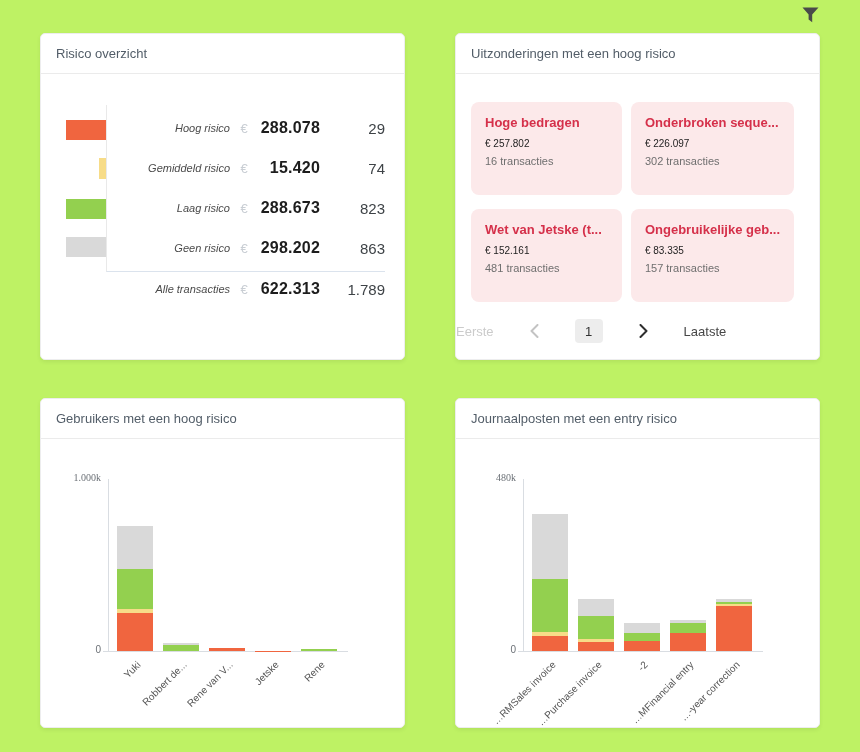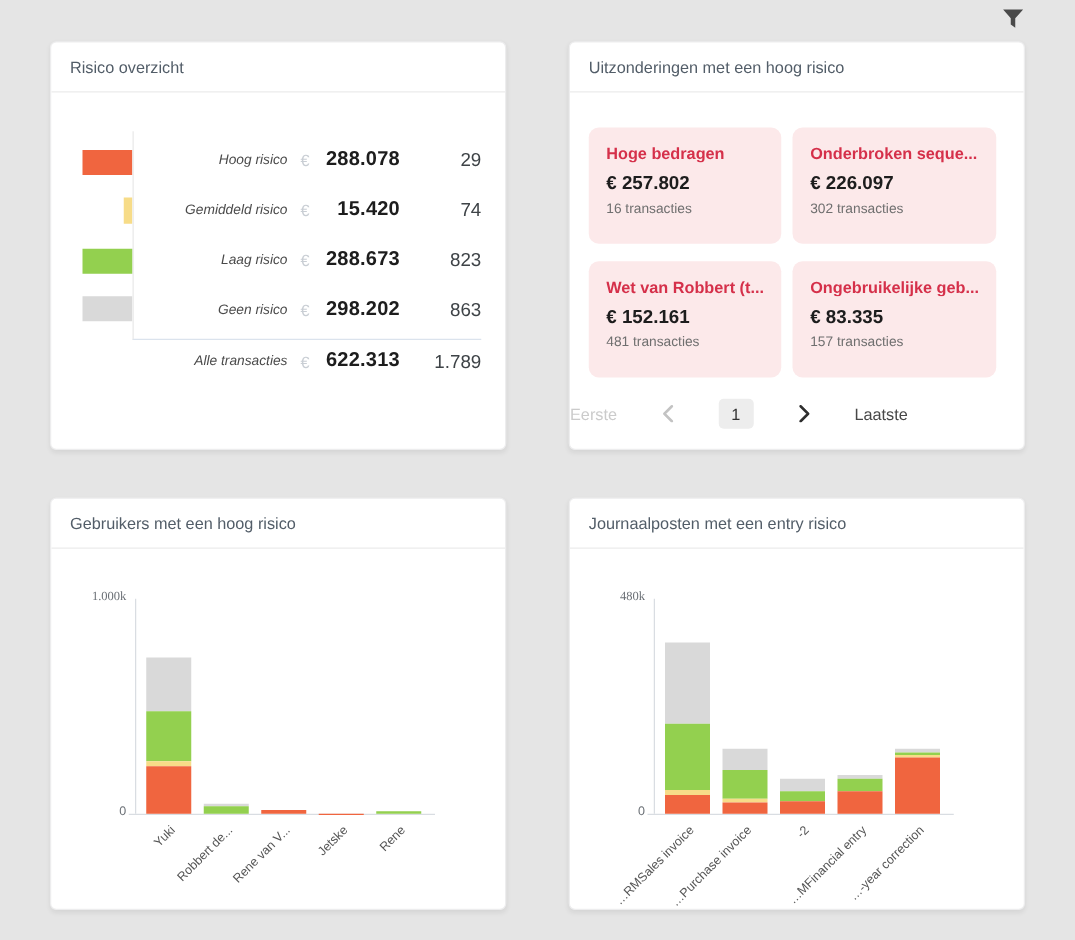--- a/index.html
+++ b/index.html
@@ -1,17 +1,17 @@
 <!DOCTYPE html>
 <html><head>
 <meta charset="utf-8">
 <style>
   html,body{margin:0;padding:0;}
   body{font-family:"Liberation Sans","DejaVu Sans",sans-serif;}
-  .page{position:relative;width:860px;height:752px;background:#e5e5e5;overflow:hidden;}
+  .page{position:relative;width:860px;height:752px;background:#bef264;overflow:hidden;}
 
   
   .filter-btn{position:absolute;left:800px;top:5px;width:20px;height:20px;display:flex;
     align-items:center;justify-content:center;cursor:pointer;}
 
   
   .panel{position:absolute;background:#fff;border:1px solid #ededee;border-radius:5px;
     box-shadow:0 2px 4px rgba(0,0,0,.07);overflow:hidden;box-sizing:border-box;}
   .panel-header{height:39px;border-bottom:1px solid #ebebeb;display:flex;align-items:center;padding:0 15px;}
   .panel-title{font-size:13px;color:#525d68;font-weight:400;margin:0;}
@@ -36,21 +36,21 @@
   .risk-euro{font-size:13px;color:#c9ced4;text-align:center;}
   .risk-value{font-size:16px;font-weight:700;color:#1d1d1d;text-align:right;letter-spacing:.2px;}
   .risk-count{font-size:15px;color:#3e4347;text-align:right;}
   .risk-total{position:absolute;left:66px;top:202px;width:278px;height:26px;}
   .risk-total .risk-row{height:26px;}
 
   
   .cards{display:grid;grid-template-columns:1fr 1fr;gap:14px 9px;margin:28px 25px 0 15px;}
   .exc-card{background:#fce9ea;border-radius:8px;padding:13px 14px;height:93px;box-sizing:border-box;cursor:pointer;}
   .card-title{font-size:13px;font-weight:700;color:#d5304a;white-space:nowrap;overflow:hidden;}
-  .card-amount{font-size:15px;font-weight:700;color:#1d1d1d;margin-top:8px;}
+  .card-amount{font-size:10px;font-weight:400;color:#1d1d1d;margin-top:8px;}
   .card-sub{font-size:11px;color:#6f6f6f;margin-top:6px;}
 
   .pagination{display:flex;align-items:center;gap:36px;margin-top:17px;font-size:13px;}
   .pg-first{color:#cbcbcb;cursor:default;}
   .pg-page{background:#ededed;border-radius:4px;min-width:28px;height:24px;display:flex;
     align-items:center;justify-content:center;color:#333;cursor:pointer;}
   .pg-last{color:#474747;cursor:pointer;}
   .pg-chev{display:flex;align-items:center;cursor:pointer;}
 
   
@@ -135,21 +135,21 @@
           <div class="card-title">Hoge bedragen</div>
           <div class="card-amount">€ 257.802</div>
           <div class="card-sub">16 transacties</div>
         </div>
         <div class="exc-card">
           <div class="card-title">Onderbroken seque...</div>
           <div class="card-amount">€ 226.097</div>
           <div class="card-sub">302 transacties</div>
         </div>
         <div class="exc-card">
-          <div class="card-title">Wet van Robbert (t...</div>
+          <div class="card-title">Wet van Jetske (t...</div>
           <div class="card-amount">€ 152.161</div>
           <div class="card-sub">481 transacties</div>
         </div>
         <div class="exc-card">
           <div class="card-title">Ongebruikelijke geb...</div>
           <div class="card-amount">€ 83.335</div>
           <div class="card-sub">157 transacties</div>
         </div>
       </div>
 

